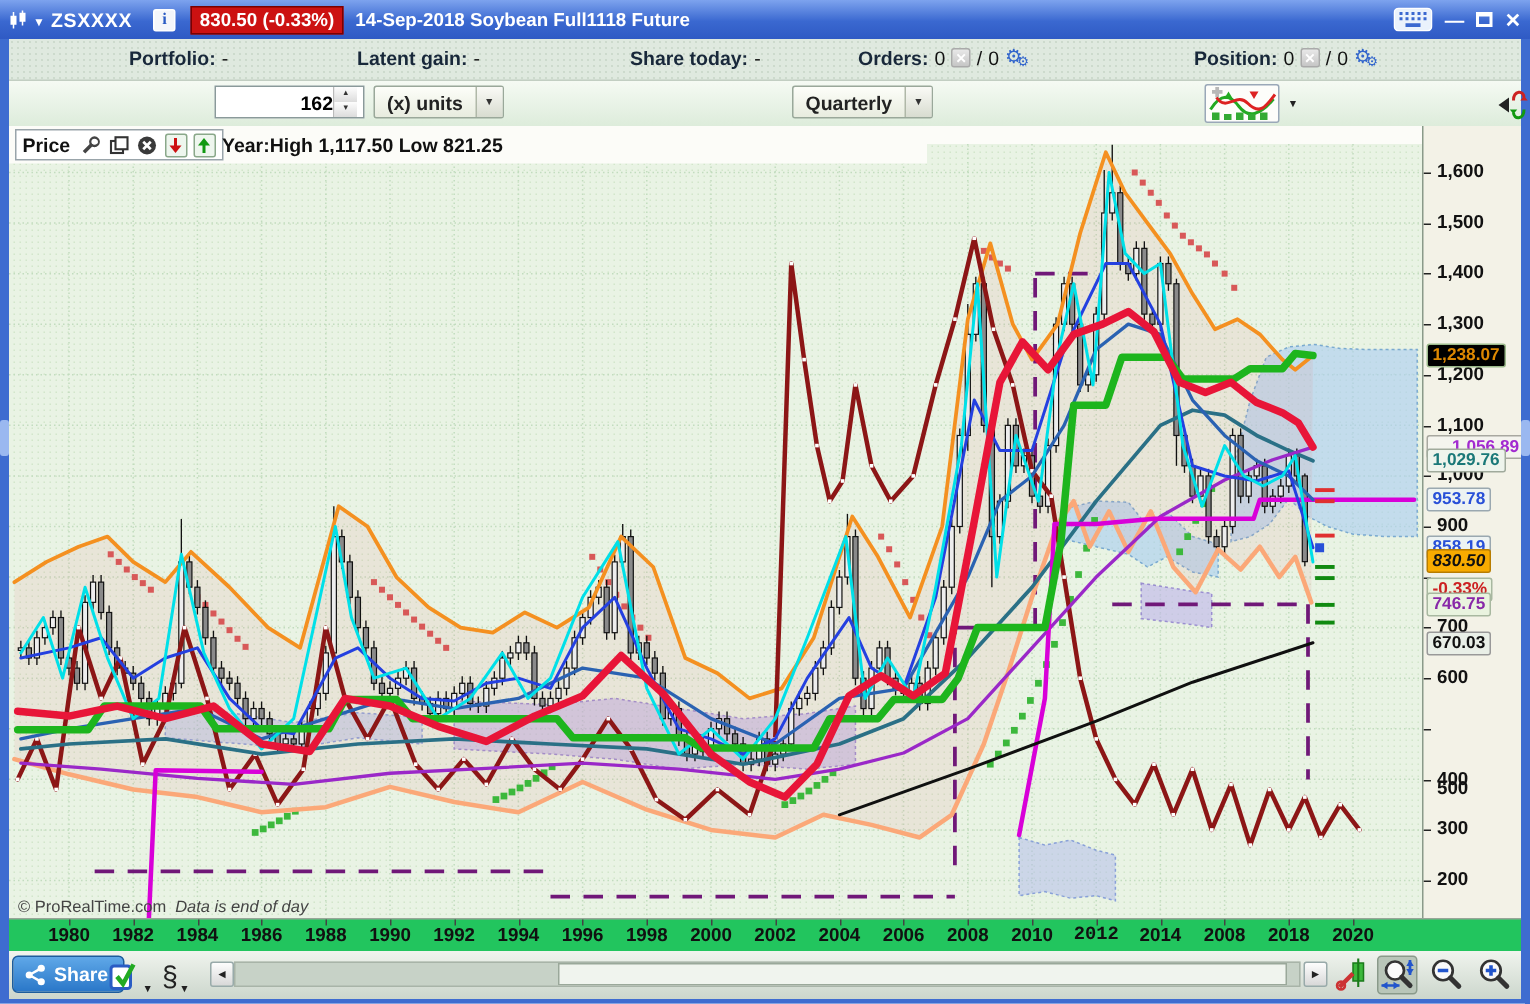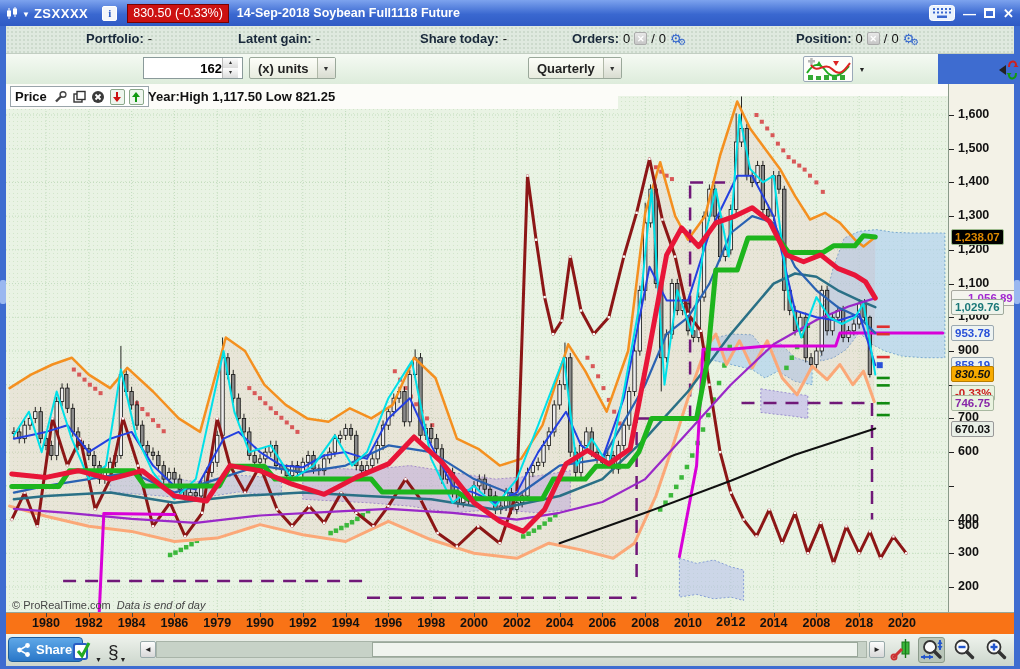--- a/index.html
+++ b/index.html
@@ -10,21 +10,21 @@
   .titlebar { position:absolute; left:0; top:0; width:1020px; height:26px;
     background:linear-gradient(#7da3ee, #3a68d0 55%, #2f5ac4);
     display:flex; align-items:center; color:#fff; }
   .tb-icon { margin-left:5px; display:flex; }
   .tb-caret { font-size:8px; margin:2px 2px 0 3px; cursor:pointer; }
   .tb-symbol { font-weight:bold; font-size:13px; margin-left:2px; letter-spacing:.5px; }
   .tb-info { margin-left:14px; width:15px; height:15px; background:#f4f6fa; color:#2b5cc4;
     border:1px solid #fff; border-radius:2px; font-weight:bold; font-size:11px;
     font-family:"Liberation Serif", serif; display:flex; align-items:center; justify-content:center; cursor:pointer; }
   .tb-price-badge { margin-left:10px; background:#cc1111; border:1px solid #7a0000;
-    font-weight:normal; font-size:12.5px; padding:1px 5px 2px; }
+    font-weight:bold; font-size:12.5px; padding:1px 5px 2px; }
   .tb-title { margin-left:8px; font-weight:bold; font-size:12.5px; }
   .tb-right { position:absolute; right:6px; top:0; height:26px; display:flex; align-items:center; gap:8px; }
   .tb-kbd { display:flex; cursor:pointer; }
   .tb-min,.tb-max,.tb-close { color:#fff; font-weight:bold; font-size:13px; cursor:pointer; line-height:1; }
   .tb-max { width:11px; height:10px; border:2px solid #fff; border-top-width:3px; }
 
   
   .account-bar { position:absolute; left:6px; top:26px; width:1008px; height:28px;
     background:#dfe9df;
     background-image:radial-gradient(rgba(120,150,120,.18) 1px, transparent 1px);
@@ -32,21 +32,21 @@
   .acct-item { position:absolute; top:5px; display:flex; align-items:center; gap:4px; white-space:nowrap; }
   .acct-label { font-weight:bold; color:#18283a; }
   .acct-value { color:#111; }
   .mini-x { width:13px; height:13px; background:linear-gradient(#e8e8e8,#c6c6c6); border:1px solid #aaa;
     border-radius:2px; color:#fff; font-size:9px; font-weight:bold; display:flex; align-items:center;
     justify-content:center; cursor:pointer; }
   .gear-ic { color:#3366cc; font-family:"DejaVu Sans", sans-serif; font-size:13px; position:relative; cursor:pointer; line-height:1; }
   .gear-ic::after { content:"⚙"; position:absolute; font-size:9px; left:8px; top:6px; color:#3366cc; }
 
   
-  .controls-bar { position:absolute; left:6px; top:54px; width:932px; height:30px;
+  .controls-bar { position:absolute; left:6px; top:54px; width:1008px; height:30px;
     background:linear-gradient(#f5faf3,#ddecdb); font-size:13px; }
   .num-input { position:absolute; left:137px; top:3px; width:100px; height:22px; background:#fff;
     border:1px solid #8a9a9a; display:flex; align-items:center; }
   .num-input input { width:78px; border:none; outline:none; text-align:right; font-size:13px; font-weight:bold;
     font-family:"Liberation Sans", sans-serif; background:transparent; }
   .spinner { width:16px; height:20px; border-left:1px solid #bbb; display:flex; flex-direction:column; cursor:pointer; }
   .spinner span { flex:1; font-size:6px; line-height:9px; text-align:center; color:#333;
     background:linear-gradient(#fdfdfd,#dcdcdc); }
   .dropdown { position:absolute; top:3px; height:22px; background:linear-gradient(#fdfef9,#e8ecdf);
     border:1px solid #9aa89a; border-radius:2px; display:flex; align-items:center; cursor:pointer; }
@@ -71,21 +71,21 @@
   .watermark { position:absolute; left:12px; top:599px; font-size:11px; color:#444; z-index:3; }
   .watermark .wm-note { font-style:italic; margin-left:6px; }
 
   .axis-gutter { position:absolute; left:948px; top:84px; width:66px; height:528px; background:#f3f2e7;
     border-left:1px solid #8a9a8a; overflow:hidden; }
   .y-label { position:absolute; left:9px; font-weight:bold; font-size:12.5px; color:#111; }
   .y-tick { position:absolute; left:0; width:5px; height:1px; background:#222; }
   .price-badge { position:absolute; left:2px; height:16px; line-height:14px; font-weight:bold; font-size:11.5px;
     padding:0 3px; border-radius:2px; white-space:nowrap; }
 
-  .xaxis-strip { position:absolute; left:6px; top:612px; width:1008px; height:22px; background:#f97316;
+  .xaxis-strip { position:absolute; left:6px; top:612px; width:1008px; height:22px; background:#22c55e;
     border-top:1px solid #98a698; }
   .x-label { position:absolute; top:3px; width:36px; text-align:center; font-weight:bold; font-size:12.5px; color:#111; }
   .x-tick { position:absolute; top:0; width:1px; height:4px; background:#444; }
 
   .collapse-btn { position:absolute; left:997px; top:55px; width:22px; height:30px; z-index:6; cursor:pointer; }
   .resize-grip { position:absolute; width:6px; height:24px; background:#9ab8f0; border-radius:2px; }
 
   
   .bottom-bar { position:absolute; left:6px; top:634px; width:1008px; height:32px;
     background:linear-gradient(#f0f4ee,#ccd6cc); }
@@ -877,21 +877,21 @@
   <div class="xaxis-strip" id="xaxis">
       <div class="x-tick" style="left: 40px;"></div>
       <div class="x-label" style="left: 22px;">1980</div>
       <div class="x-tick" style="left: 82.8px;"></div>
       <div class="x-label" style="left: 64.8px;">1982</div>
       <div class="x-tick" style="left: 125.6px;"></div>
       <div class="x-label" style="left: 107.6px;">1984</div>
       <div class="x-tick" style="left: 168.4px;"></div>
       <div class="x-label" style="left: 150.4px;">1986</div>
       <div class="x-tick" style="left: 211.2px;"></div>
-      <div class="x-label" style="left: 193.2px;">1979</div>
+      <div class="x-label" style="left: 193.2px;">1988</div>
       <div class="x-tick" style="left: 254px;"></div>
       <div class="x-label" style="left: 236px;">1990</div>
       <div class="x-tick" style="left: 296.8px;"></div>
       <div class="x-label" style="left: 278.8px;">1992</div>
       <div class="x-tick" style="left: 339.6px;"></div>
       <div class="x-label" style="left: 321.6px;">1994</div>
       <div class="x-tick" style="left: 382.4px;"></div>
       <div class="x-label" style="left: 364.4px;">1996</div>
       <div class="x-tick" style="left: 425.2px;"></div>
       <div class="x-label" style="left: 407.2px;">1998</div>

